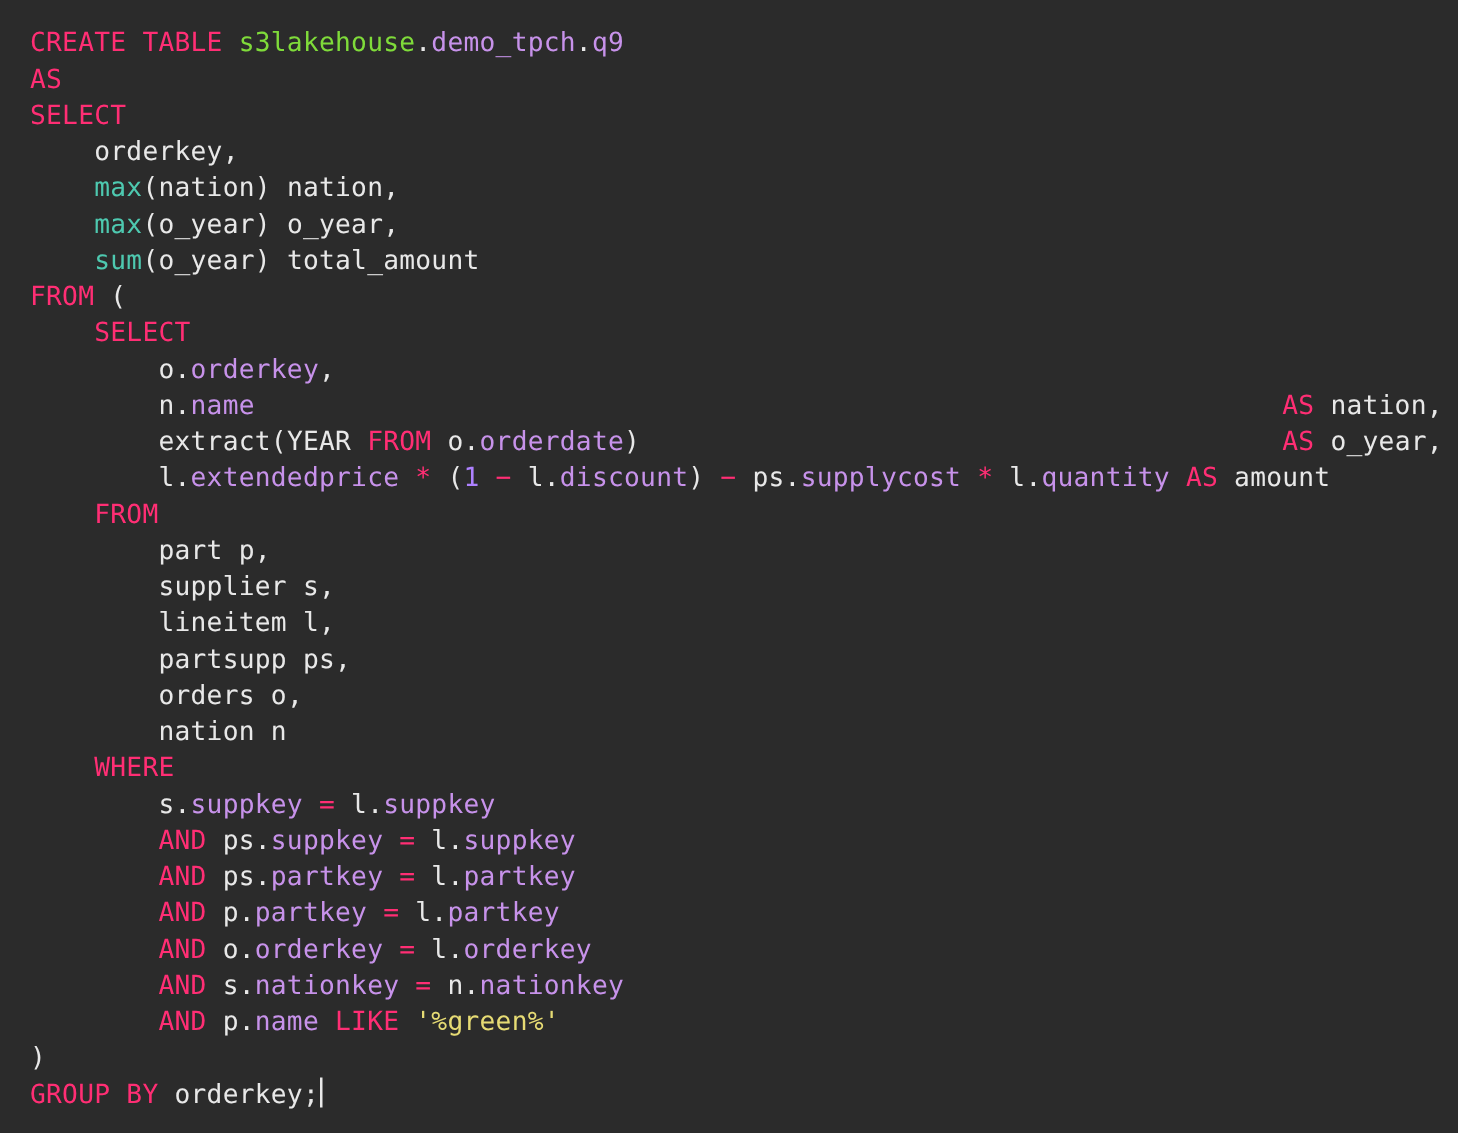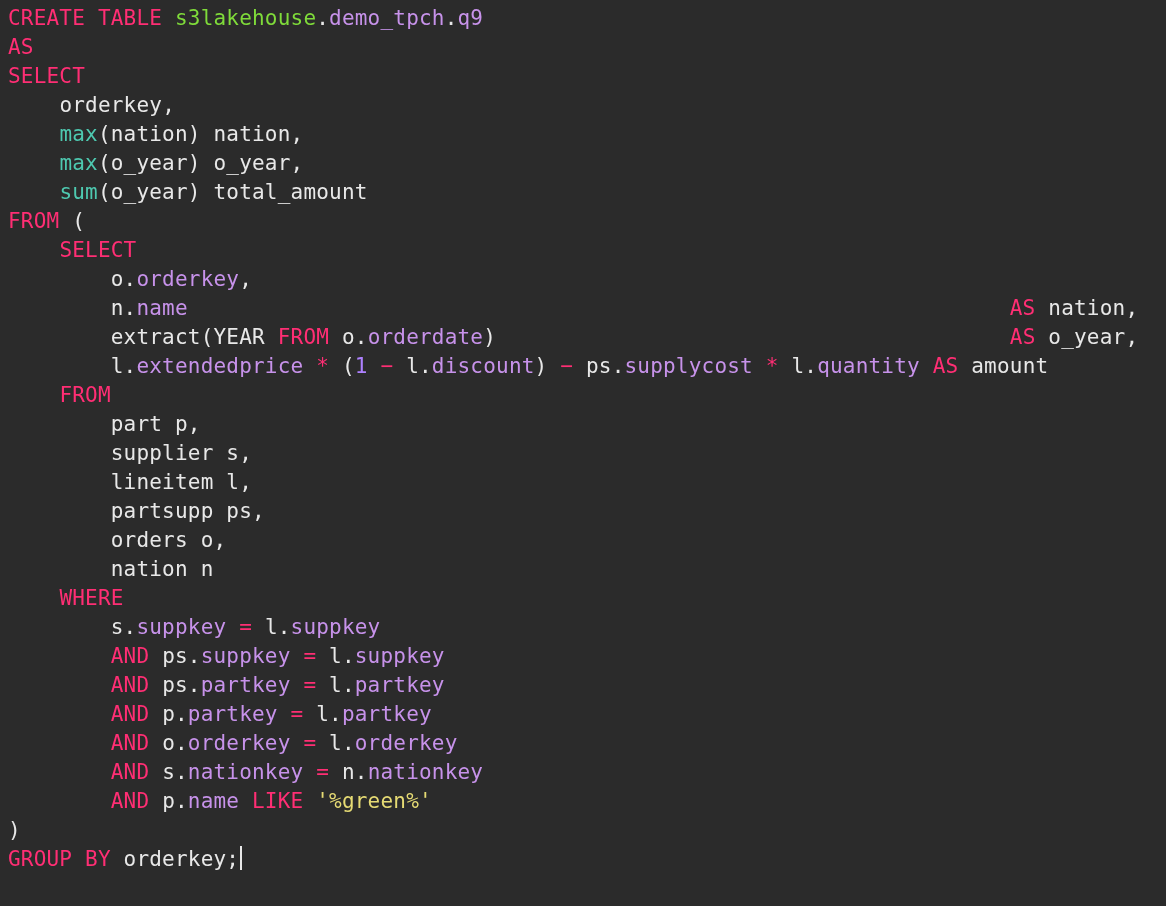--- a/index.html
+++ b/index.html
@@ -4,21 +4,21 @@
 <style>
   html, body {
     margin: 0;
     padding: 0;
     background: #2b2b2b;
     width: 1166px;
     height: 906px;
     overflow: hidden;
   }
   pre.code {
-    margin: 0;
+    margin: 16px;
     padding: 4px 8px 8px 8px;
     font-family: "Menlo", "Consolas", "DejaVu Sans Mono", monospace;
     font-size: 21px;
     line-height: 29px;
     color: #e8e8e8;
     white-space: pre;
     letter-spacing: 0.2px;
   }
   .kw   { color: #ff2e74; }   
   .fn   { color: #4ec9b0; }   

